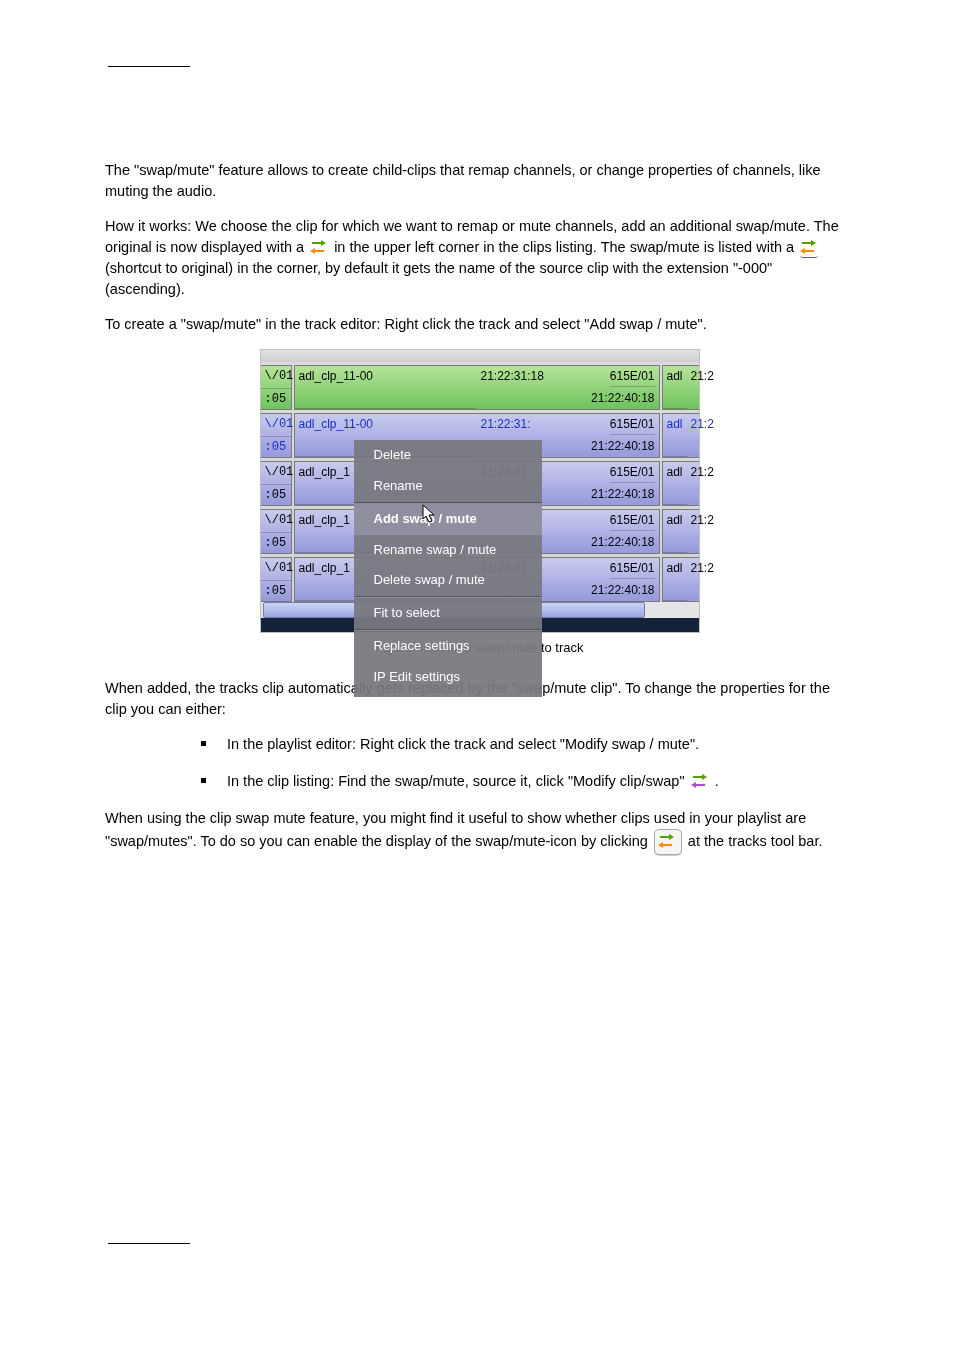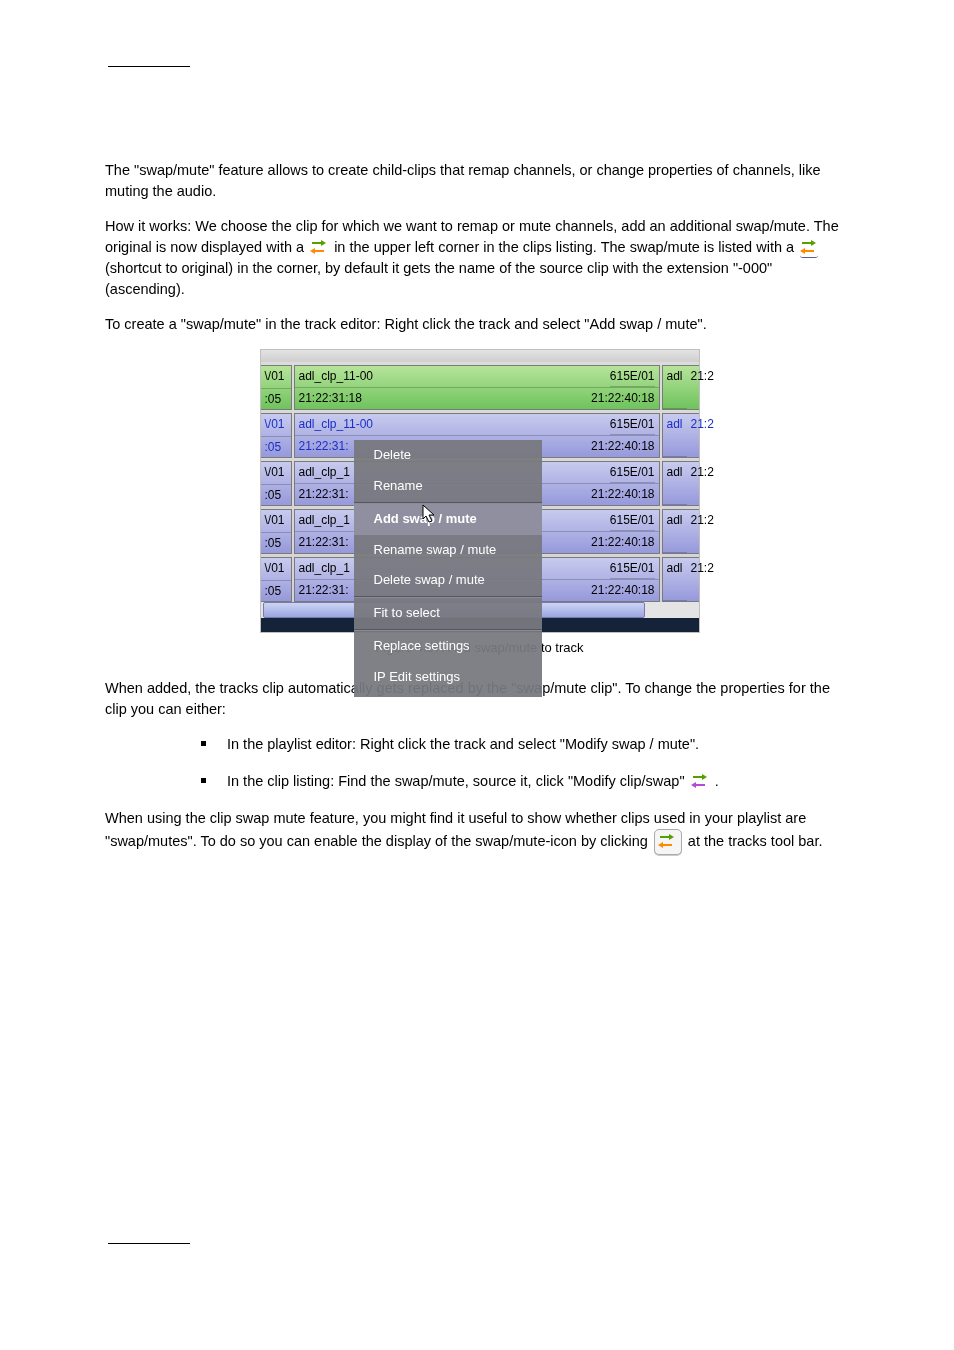--- a/index.html
+++ b/index.html
@@ -66,32 +66,32 @@
   }
   .track {
     display:flex; align-items:stretch;
     height:45px;
     margin-top:3px;
   }
   .track .cell-l {
     width:30px;
     display:flex; flex-direction:column; border:1px solid #7a7a7a;
     border-left:none;
+    font-family:Liberation Mono, monospace;
   }
   .track .cell-r {
     width:36px;
     display:flex; flex-direction:row; border:1px solid #7a7a7a;
     border-right:none;
   }
   .track .cell-clip {
-    flex:1; display:flex; flex-direction:column;
+    flex:1; display:flex; flex-direction:row;
     border:1px solid #7a7a7a;
     margin:0 2px;
     position:relative;
-    justify-content:center;
   }
   .track .line { flex:1; padding:2px 4px; font-size:12px; }
   .track .top { border-bottom:1px solid rgba(0,0,0,0.2); }
   .green .cell-l, .green .cell-r, .green .cell-clip {
     background: linear-gradient(#b6e49a,#6fc35d);
   }
   .blue .cell-l, .blue .cell-r, .blue .cell-clip {
     background: linear-gradient(#c8cbed,#9699db);
   }
   .blue.highlight .line { color:#1a2ec8; }

